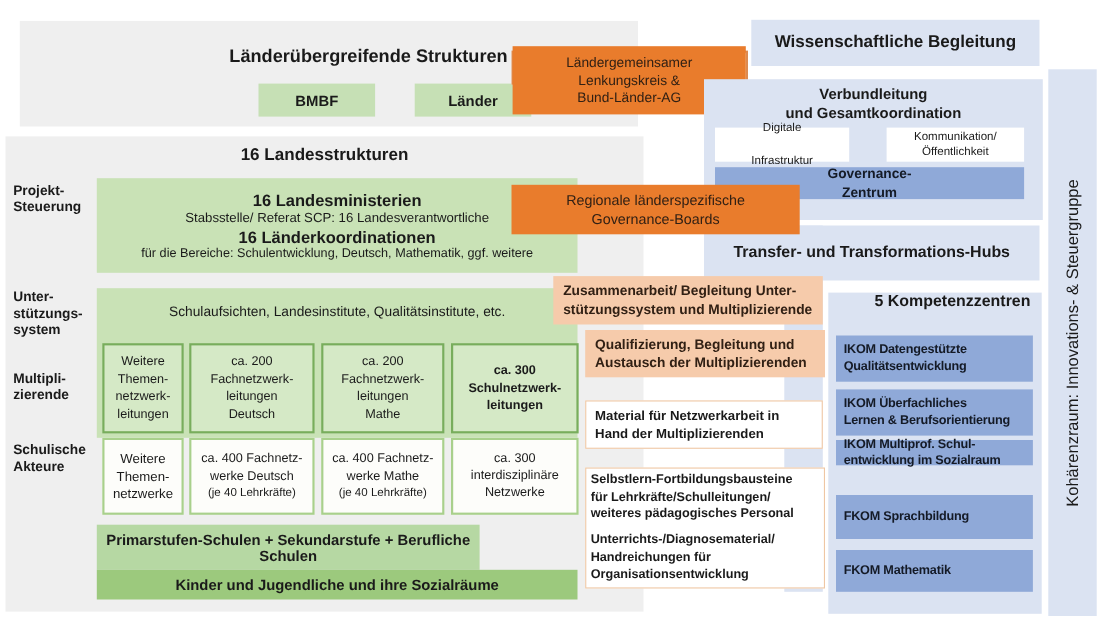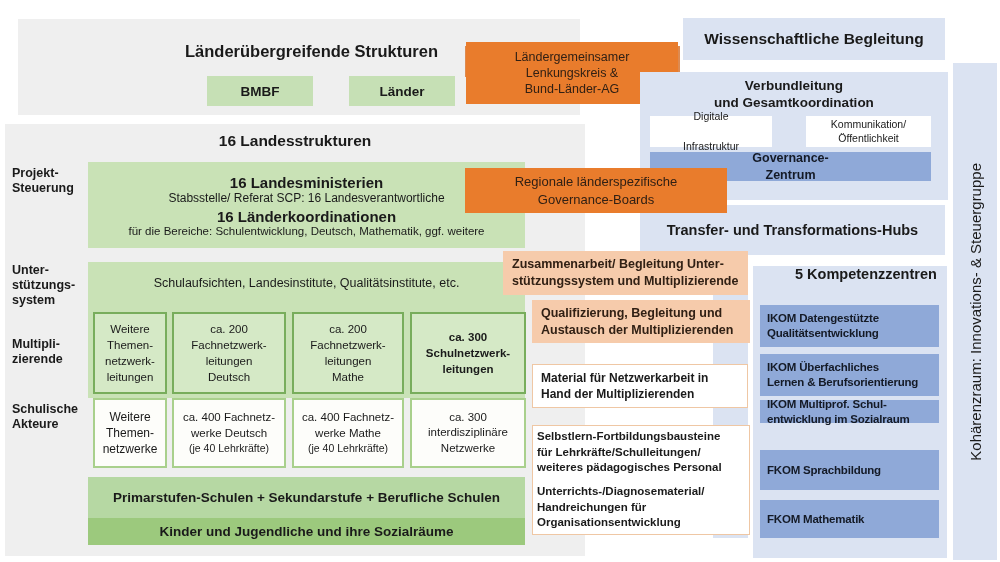--- a/index.html
+++ b/index.html
@@ -4,21 +4,21 @@
 <style>
   html,body{margin:0;padding:0;background:#fff;}
   .stage{position:relative;width:1000px;height:562px;background:#ffffff;
          font-family:"Liberation Sans", sans-serif;color:#1a1a1a;overflow:hidden;}
   .abs{position:absolute;box-sizing:border-box;}
   .ctr{display:flex;flex-direction:column;align-items:center;justify-content:center;text-align:center;}
   .lft{display:flex;flex-direction:column;justify-content:center;text-align:left;}
   .gray{background:#efefef;}
   .blue{background:#dbe3f2;}
   .bluebox{background:#8fa9d8;}
-  .greenbox{background:#c6e0b5;}
+  .greenbox{background:#c6e0b5;margin-left:28px;}
   .greenpanel{background:#c9e2b6;}
   .greensub{background:#d5e9c6;border:2px solid #78ad5c;}
   .whitegreen{background:#fdfdfa;border:2px solid #a9d08c;}
   .bar1{background:#b6d8a3;}
   .bar2{background:#9cc97d;}
   .orange{background:#e97c2c;color:#312014;}
   .peach{background:#f6cbab;color:#312014;}
   .whitepeach{background:#ffffff;border:1.5px solid #efc7a4;}
   .b700{font-weight:700;}
   .b600{font-weight:600;}
@@ -30,21 +30,21 @@
 </style>
 </head>
 <body>
 
 <div class="stage">
 
   <div class="abs gray" style="left:18px;top:19px;width:562px;height:96px;"></div>
   <div class="abs gray" style="left:5px;top:124px;width:580px;height:432px;"></div>
   <div class="abs blue" style="left:713px;top:205px;width:35px;height:333px;"></div>
 
-  <div class="abs t-big" style="left:185px;top:42px;width:300px;">Länderübergreifende Strukturen</div>
+  <div class="abs t-big" style="left:185px;top:42px;width:300px;text-align:center;">Länderübergreifende Strukturen</div>
   <div class="abs ctr greenbox b600" style="left:207px;top:76px;width:106px;height:30px;font-size:13.5px;">BMBF</div>
   <div class="abs ctr greenbox b600" style="left:349px;top:76px;width:106px;height:30px;font-size:13.5px;">Länder</div>
 
   <div class="abs ctr" style="left:465px;top:11px;width:215px;height:31px;background:#fff;border:2px solid #dd8a50;font-size:14.5px;font-weight:700;margin-top:35px;">Ko-Konstruktionen</div>
   <div class="abs ctr orange" style="left:466px;top:42px;width:212px;height:62px;font-size:12.5px;line-height:1.3;">
     <div>Ländergemeinsamer</div>
     <div>Lenkungskreis &amp;</div>
     <div>Bund-Länder-AG</div>
   </div>
 
@@ -165,21 +165,21 @@
     <div>ca. 400 Fachnetz-</div>
     <div>werke Mathe</div>
     <div style="font-size:10.5px;">(je 40 Lehrkräfte)</div>
   </div>
   <div class="abs ctr whitegreen" style="left:410px;top:398px;width:116px;height:70px;font-size:11.5px;line-height:1.35;">
     <div>ca. 300</div>
     <div>interdisziplinäre</div>
     <div>Netzwerke</div>
   </div>
 
-  <div class="abs ctr bar1 b600" style="left:88px;top:477px;width:437px;height:41px;font-size:13.5px;text-align:center;">Primarstufen-Schulen + Sekundarstufe + Berufliche Schulen</div>
+  <div class="abs ctr bar1 b600" style="left:88px;top:477px;width:348px;height:41px;font-size:13.5px;text-align:center;">Primarstufen-Schulen + Sekundarstufe + Berufliche Schulen</div>
   <div class="abs ctr bar2 b600" style="left:88px;top:518px;width:437px;height:27px;font-size:13.5px;">Kinder und Jugendliche und ihre Sozialräume</div>
 
   <div class="abs ctr orange" style="left:465px;top:168px;width:262px;height:45px;font-size:13px;line-height:1.35;">
     <div>Regionale länderspezifische</div>
     <div>Governance-Boards</div>
   </div>
   <div class="abs lft peach b600 nowrap" style="left:503px;top:251px;width:245px;height:44px;font-size:12.5px;line-height:1.35;padding-left:9px;">
     <div>Zusammenarbeit/ Begleitung Unter-</div>
     <div>stützungssystem und Multiplizierende</div>
   </div>

